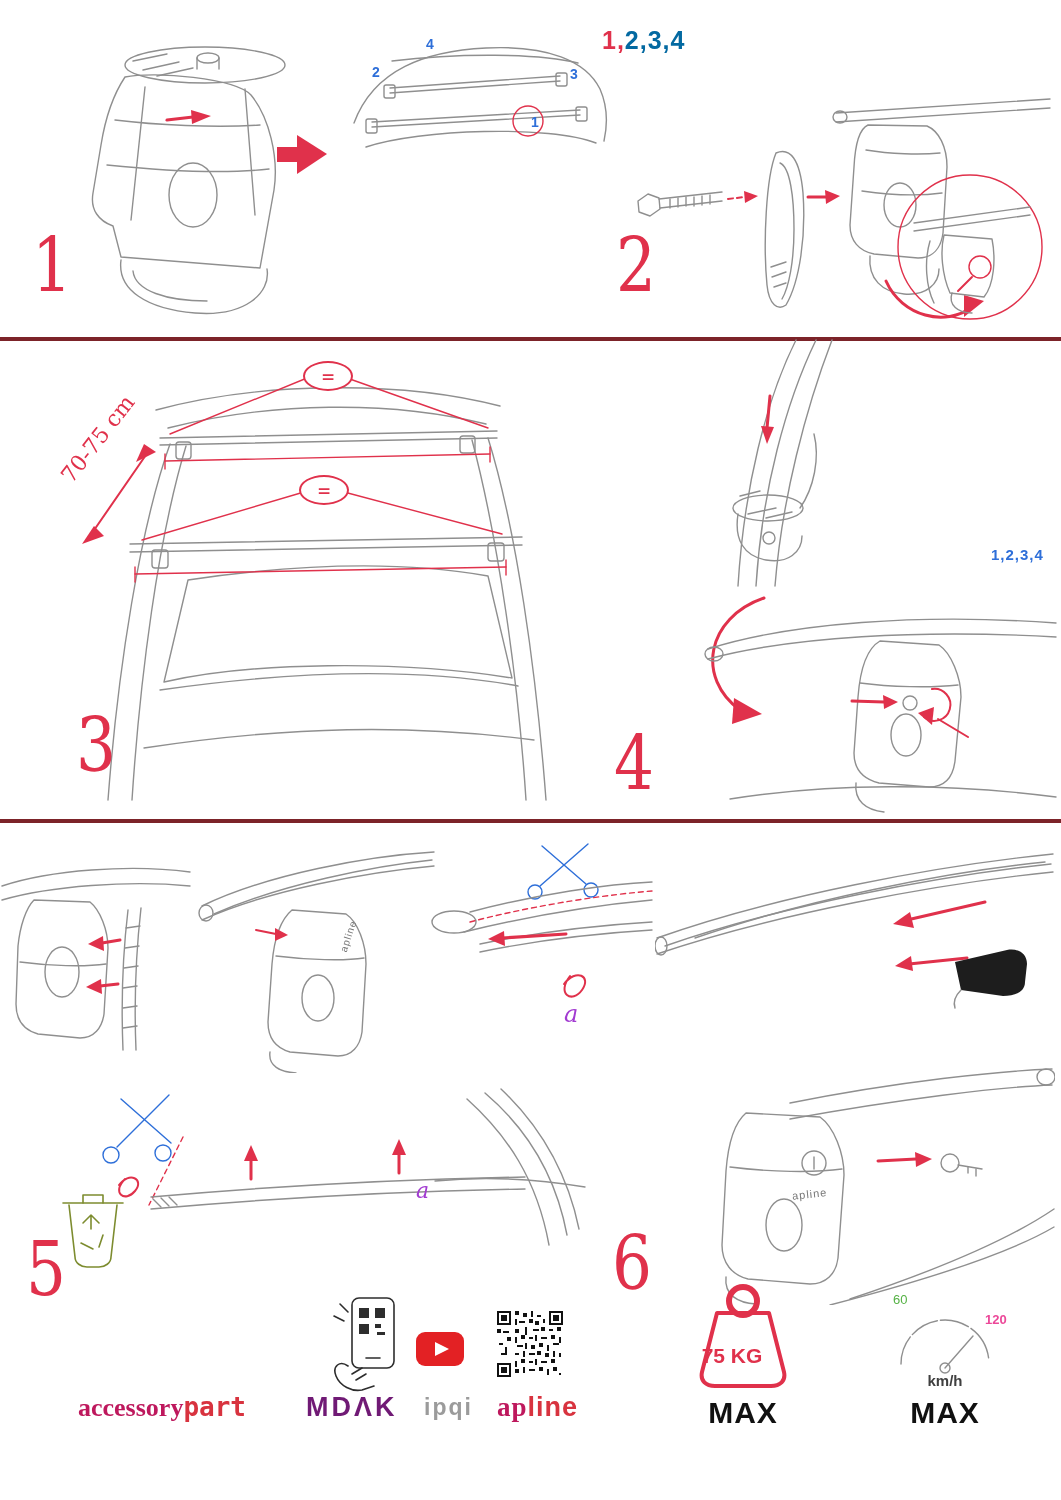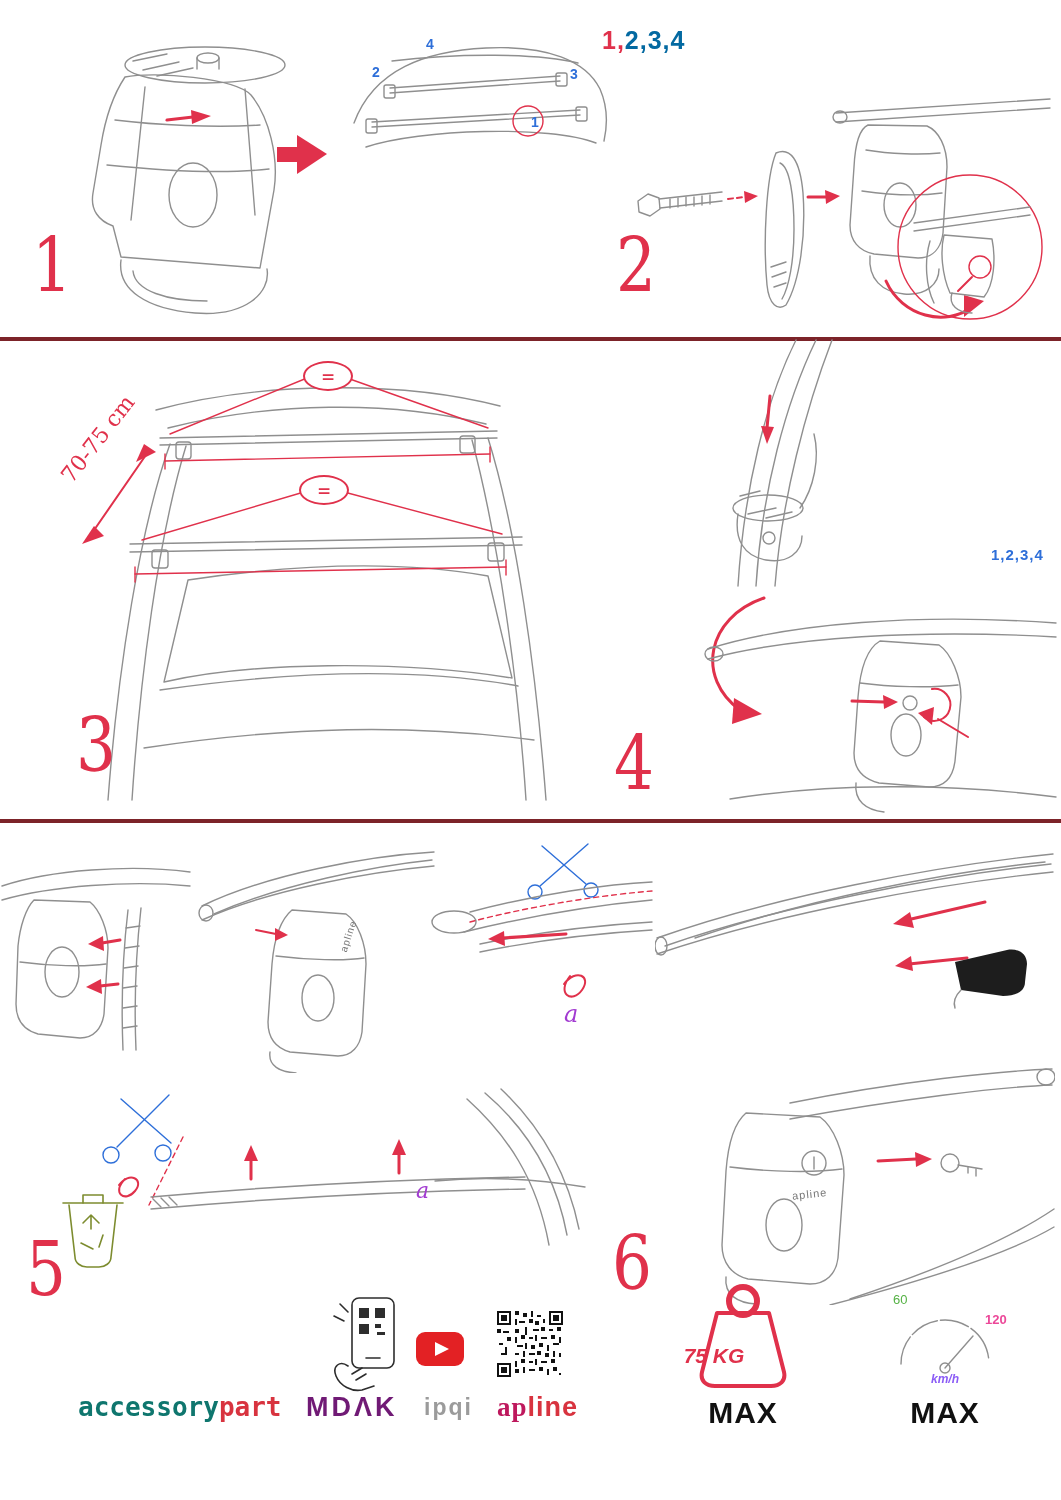--- a/index.html
+++ b/index.html
@@ -30,31 +30,31 @@
   .callout{font-size:14px;font-weight:700;color:#2e6fd9;}
   .equals{display:flex;align-items:center;justify-content:center;width:46px;height:26px;
           border:2px solid #e0314b;border-radius:50%;color:#e0314b;
           font-family:"DejaVu Serif",serif;font-size:17px;font-weight:700;background:#fff;}
   .measure{font-family:"DejaVu Serif",serif;font-size:22px;color:#e0314b;white-space:nowrap;
            transform:rotate(-52deg);transform-origin:left top;}
   .letterA{font-family:"DejaVu Serif",serif;font-style:italic;font-size:24px;color:#a23bd1;}
   .barbrand{font-size:10px;color:#777;letter-spacing:1px;}
   .product{font-family:"DejaVu Serif",serif;font-size:46px;letter-spacing:3px;color:#2b2d8e;}
   .logomono{font-family:"DejaVu Sans Mono",monospace;font-size:26px;font-weight:700;}
-  .logomono .dark{color:#0f766e;} .logomono .red{color:#d8333f;}
+  .logomono .dark{color:#be185d;font-family:Liberation Serif, serif;} .logomono .red{color:#d8333f;}
   .logosans{font-size:27px;font-weight:700;color:#701a75;letter-spacing:3px;}
   .logogray{font-size:23px;font-weight:700;color:#9b9b9b;letter-spacing:2px;}
   .logoap{font-size:27px;font-weight:700;letter-spacing:1px;}
   .logoap .dark{color:#be185d;font-family:Liberation Serif, serif;} .logoap .red{color:#d8333f;}
   .kg{width:120px;text-align:center;font-size:21px;font-weight:700;color:#e0314b;}
   .maxlbl{width:120px;text-align:center;font-size:30px;font-weight:700;color:#111;letter-spacing:1px;}
   .maxlbl2{width:130px;text-align:center;font-size:30px;font-weight:700;color:#111;letter-spacing:1px;}
   .spd60{font-size:13px;font-weight:400;color:#55b245;}
   .spd120{font-size:13px;font-weight:700;color:#ec4899;}
-  .kmh{width:130px;text-align:center;font-size:12px;font-weight:700;color:#8b5cf6;font-style:italic;}
+  .kmh{width:130px;text-align:center;font-size:15px;font-weight:700;color:#404040;}
 </style>
 </head>
 <body>
 
 <div class="page">
 
   <div class="divider" style="top:337px;"></div>
   <div class="divider" style="top:819px;"></div>
 
   <div class="abs art" style="left:55px;top:25px;width:275px;height:300px;">
@@ -393,21 +393,21 @@
   <div class="abs logoap" style="left:497px;top:1392px;">
     <span class="dark">ap</span><span class="red">line</span>
   </div>
 
   <div class="abs art" style="left:683px;top:1282px;width:120px;height:112px;">
     <svg viewBox="0 0 120 112" width="120" height="112">
       <circle class="rs" cx="60" cy="19" r="14" style="stroke-width:6"></circle>
       <path class="rs" d="M34,31 L86,31 L101,90 C103,99 97,104 88,104 L32,104 C23,104 17,99 19,90 Z" style="stroke-width:4" fill="#ffffff"></path>
     </svg>
   </div>
-  <div class="abs kg" style="left:654px;top:1344px;font-style:italic;">75 KG</div>
+  <div class="abs kg" style="left:672px;top:1344px;">75 KG</div>
   <div class="abs maxlbl" style="left:683px;top:1396px;">MAX</div>
 
   <div class="abs art" style="left:880px;top:1288px;width:130px;height:108px;">
     <svg viewBox="0 0 130 108" width="130" height="108">
       <path d="M21,76 A44,44 0 0 1 30.3,48.9" stroke="#55b245" stroke-width="9" fill="none" stroke-linecap="round"></path>
       <path d="M32.3,46.6 A44,44 0 0 1 57.4,32.7" stroke="#a9c83a" stroke-width="9" fill="none" stroke-linecap="round"></path>
       <path d="M60.4,32.2 A44,44 0 0 1 88.3,38.7" stroke="#f2c11e" stroke-width="9" fill="none" stroke-linecap="round"></path>
       <path d="M90.9,40.4 A44,44 0 0 1 108.6,69.9" stroke="#ef7d1a" stroke-width="9" fill="none" stroke-linecap="round"></path>
       <line x1="65" y1="80" x2="93" y2="48" stroke="#ef7d1a" stroke-width="4" stroke-linecap="round"></line>
       <circle cx="65" cy="80" r="5" fill="#ef7d1a" stroke="none"></circle>

